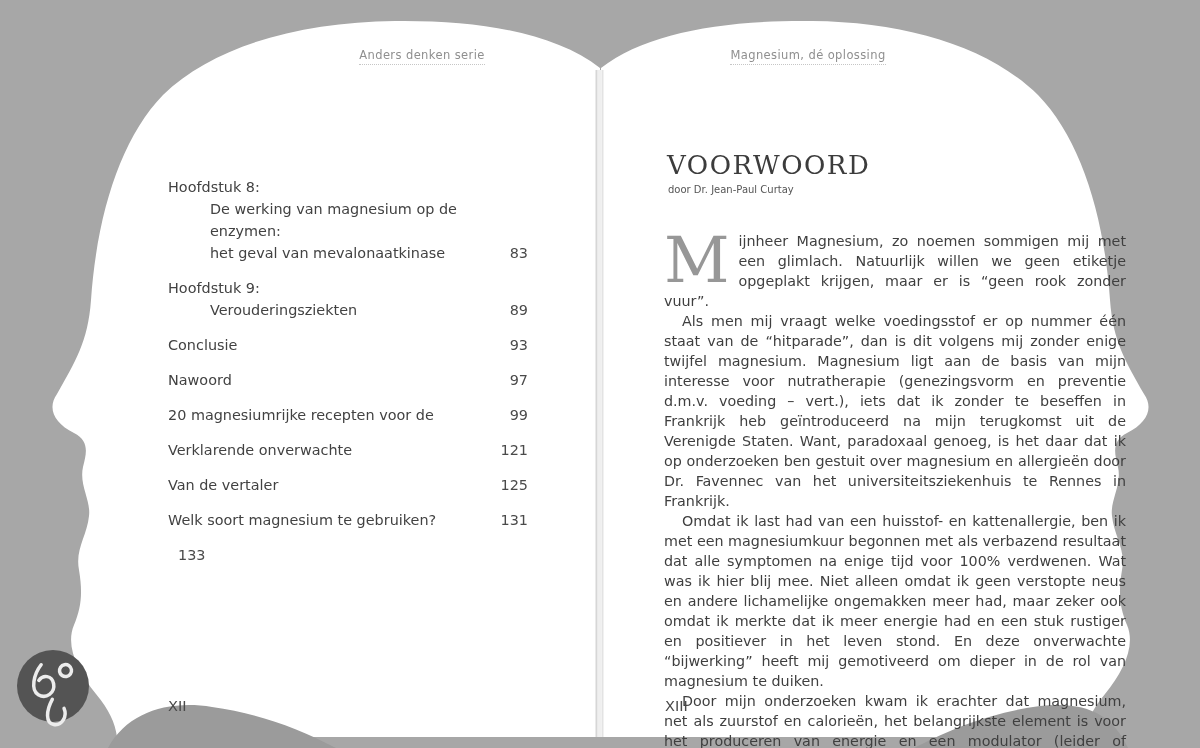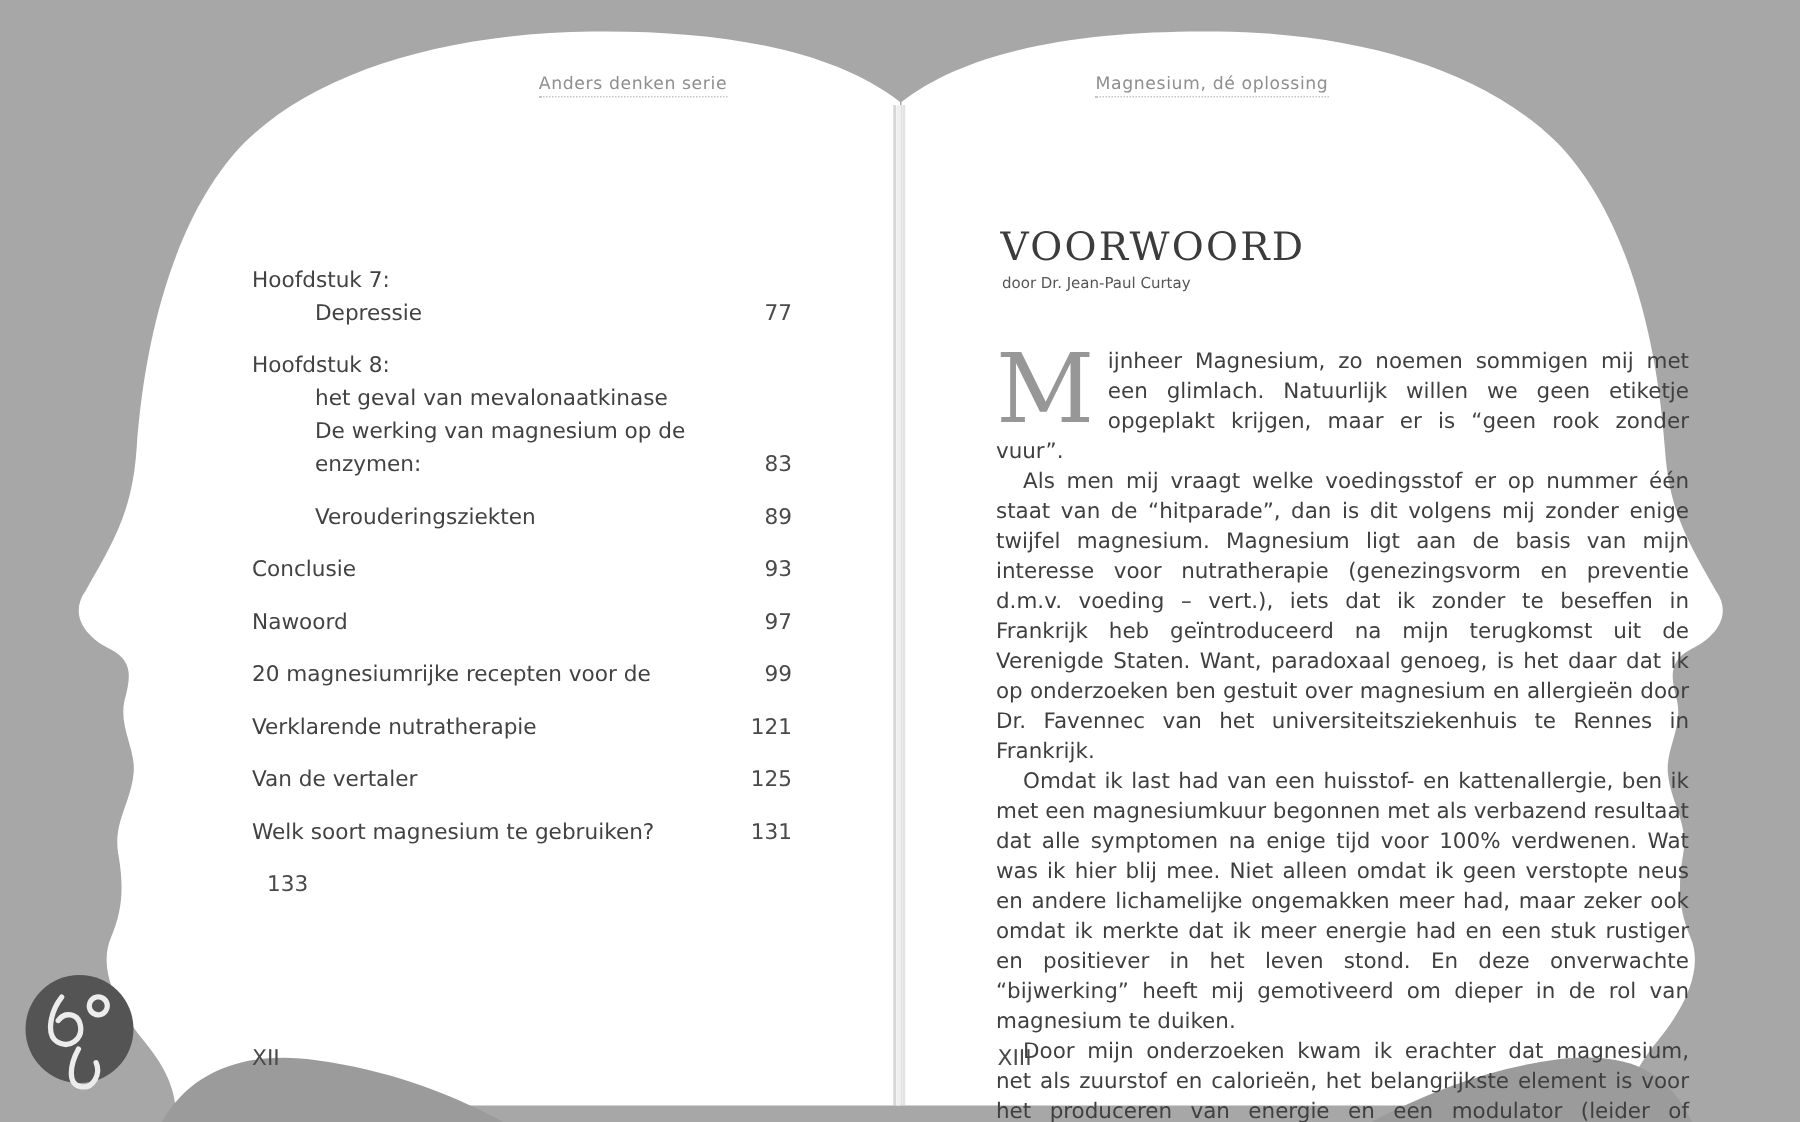--- a/index.html
+++ b/index.html
@@ -112,35 +112,29 @@
   <div class="running-head" id="head-left">
     <span>Anders denken serie</span>
   </div>
   <div class="running-head" id="head-right">
     <span>Magnesium, dé oplossing</span>
   </div>
 
   <div id="toc">
       <div class="toc-row">
         <div class="toc-lines">
-          <div class="toc-line">Hoofdstuk 7:</div>
-          <div class="toc-line ind">Depressie</div>
-        </div>
-        <div class="toc-page">77</div>
-      </div>
-      <div class="toc-row">
-        <div class="toc-lines">
           <div class="toc-line">Hoofdstuk 8:</div>
+          <div class="toc-line ind">De werking van magnesium op de enzymen:</div>
           <div class="toc-line ind">het geval van mevalonaatkinase</div>
-          <div class="toc-line ind">De werking van magnesium op de enzymen:</div>
         </div>
         <div class="toc-page">83</div>
       </div>
       <div class="toc-row">
         <div class="toc-lines">
+          <div class="toc-line">Hoofdstuk 9:</div>
           <div class="toc-line ind">Verouderingsziekten</div>
         </div>
         <div class="toc-page">89</div>
       </div>
       <div class="toc-row">
         <div class="toc-lines">
           <div class="toc-line">Conclusie</div>
         </div>
         <div class="toc-page">93</div>
       </div>
@@ -151,21 +145,21 @@
         <div class="toc-page">97</div>
       </div>
       <div class="toc-row">
         <div class="toc-lines">
           <div class="toc-line">20 magnesiumrijke recepten voor de</div>
         </div>
         <div class="toc-page">99</div>
       </div>
       <div class="toc-row">
         <div class="toc-lines">
-          <div class="toc-line">Verklarende nutratherapie</div>
+          <div class="toc-line">Verklarende onverwachte</div>
         </div>
         <div class="toc-page">121</div>
       </div>
       <div class="toc-row">
         <div class="toc-lines">
           <div class="toc-line">Van de vertaler</div>
         </div>
         <div class="toc-page">125</div>
       </div>
       <div class="toc-row">

